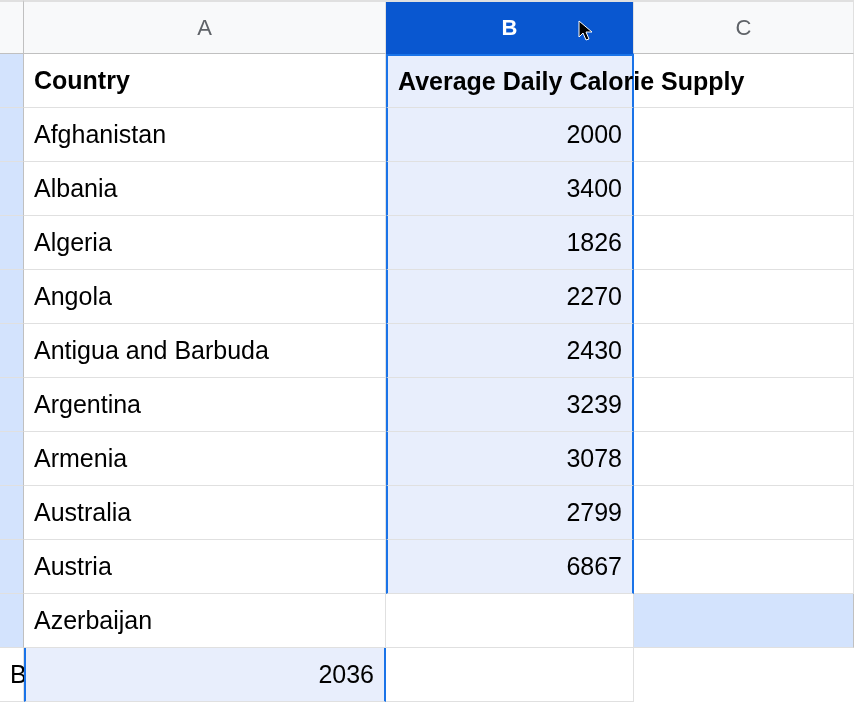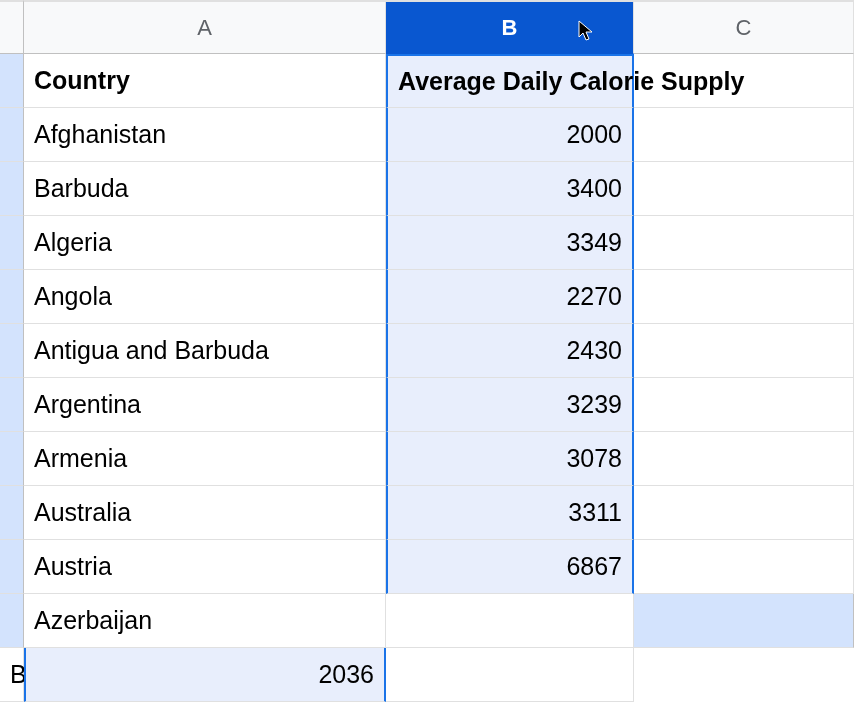--- a/index.html
+++ b/index.html
@@ -111,33 +111,33 @@
   <div class="cell">
       <span>Afghanistan</span>
     </div>
   <div class="cell col-b sel-left sel-right">
       <span>2000</span>
     </div>
   <div class="cell col-c"></div>
 
   <div class="row-stub"></div>
   <div class="cell">
-      <span>Barbuda</span>
+      <span>Albania</span>
     </div>
   <div class="cell col-b sel-left sel-right">
       <span>3400</span>
     </div>
   <div class="cell col-c"></div>
 
   <div class="row-stub"></div>
   <div class="cell">
       <span>Algeria</span>
     </div>
   <div class="cell col-b sel-left sel-right">
-      <span>3349</span>
+      <span>1826</span>
     </div>
   <div class="cell col-c"></div>
 
   <div class="row-stub"></div>
   <div class="cell">
       <span>Angola</span>
     </div>
   <div class="cell col-b sel-left sel-right">
       <span>2270</span>
     </div>
@@ -168,21 +168,21 @@
   <div class="cell col-b sel-left sel-right">
       <span>3078</span>
     </div>
   <div class="cell col-c"></div>
 
   <div class="row-stub"></div>
   <div class="cell">
       <span>Australia</span>
     </div>
   <div class="cell col-b sel-left sel-right">
-      <span>3311</span>
+      <span>2799</span>
     </div>
   <div class="cell col-c"></div>
 
   <div class="row-stub"></div>
   <div class="cell">
       <span>Austria</span>
     </div>
   <div class="cell col-b sel-left sel-right">
       <span>6867</span>
     </div>

